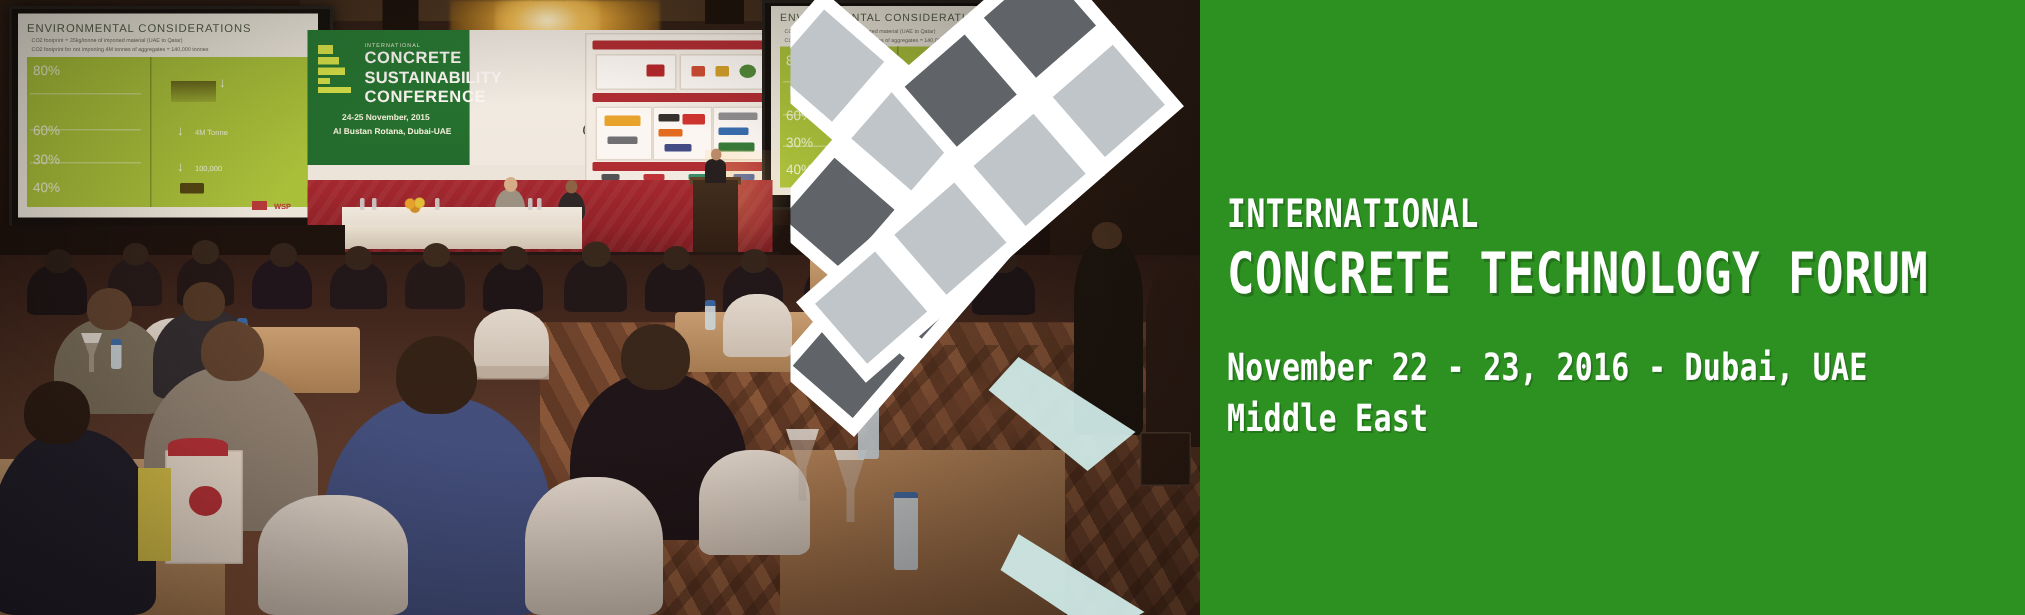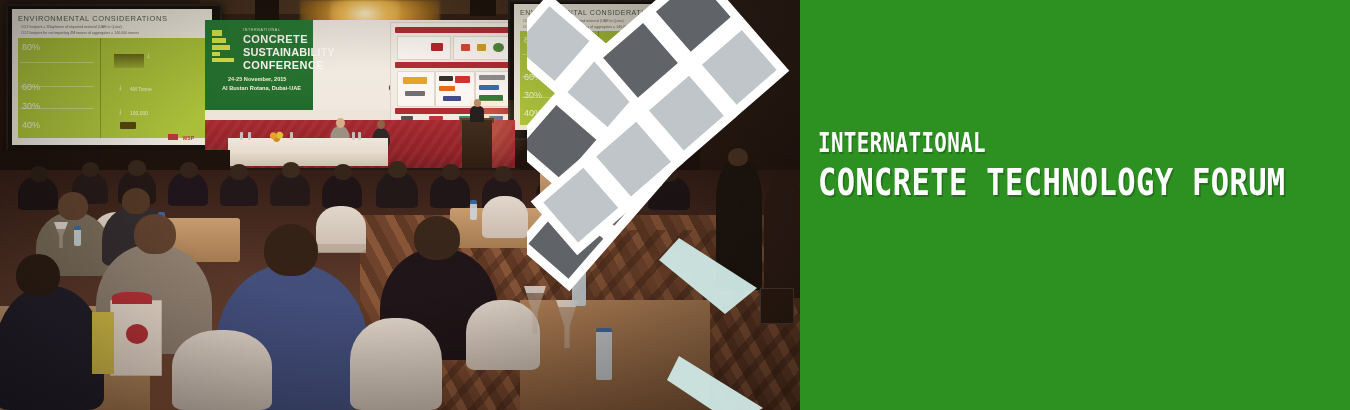--- a/index.html
+++ b/index.html
@@ -456,14 +456,18 @@
         <rect x="210" y="-70" width="62" height="62" fill="#606468" stroke="#fff" stroke-width="9"></rect>
       </g>
     </svg>
   </div>
 
   <div id="textblock">
     <div class="t-line1">INTERNATIONAL</div>
     <div class="t-line2">CONCRETE TECHNOLOGY FORUM</div>
   </div>
 
+  <div id="subblock">
+    <div class="t-sub">November 22 - 23, 2016 - Dubai, UAE</div>
+    <div class="t-sub">Middle East</div>
+  </div>
 
 </div>
 
 </body></html>

